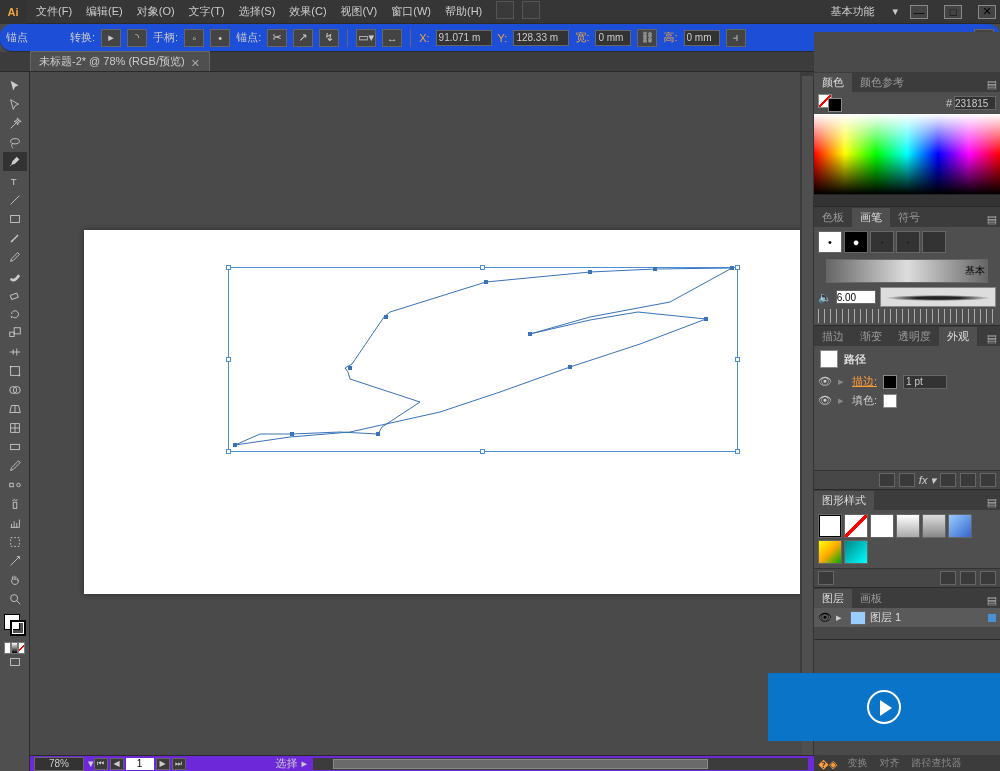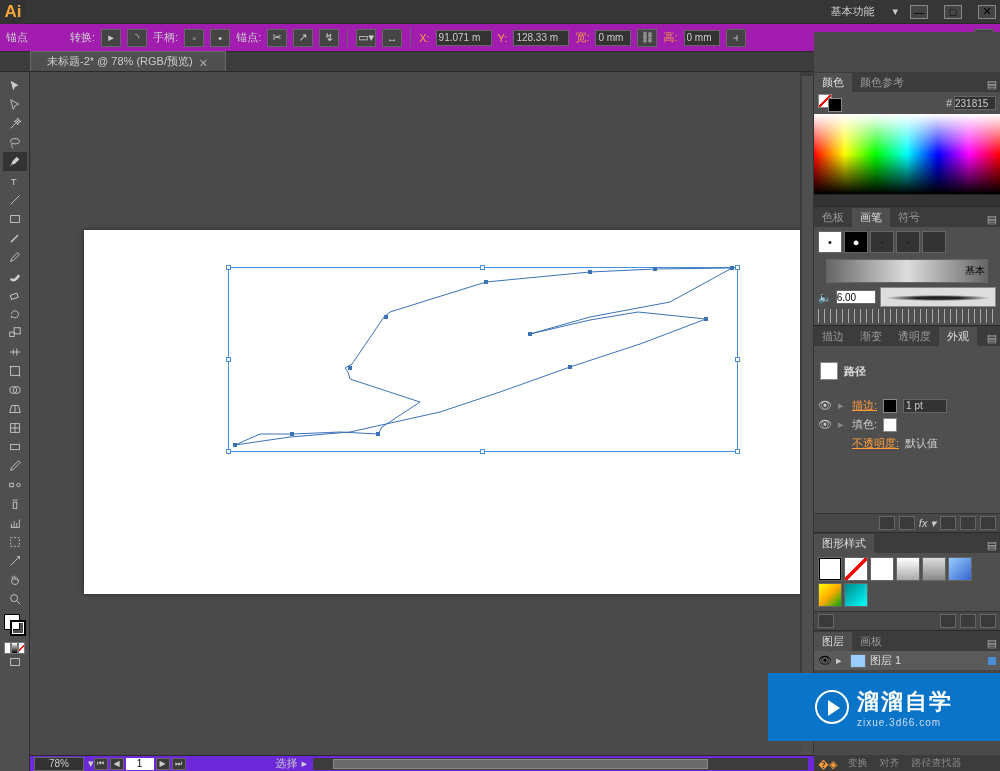--- a/index.html
+++ b/index.html
@@ -1,36 +1,36 @@
 <!DOCTYPE html>
 <html><head>
 <meta charset="utf-8">
 <style>
 * { margin: 0; padding: 0; box-sizing: border-box; font-family: "Microsoft YaHei", Arial, sans-serif; font-size: 11px; user-select: none; }
 body { background: #4a4a4a; width: 1000px; height: 771px; overflow: hidden; position: relative; }
 
 .topbar { height: 24px; background: #363636; display: flex; align-items: center; border-bottom: 1px solid #2a2a2a; }
-.ai-logo { width: 26px; height: 24px; background: #333; color: #f4a63a; display: flex; align-items: center; justify-content: center; font-weight: bold; font-size: 17px; }
+.ai-logo { width: 26px; height: 24px; background: #333; color: #f4a63a; display: flex; align-items: center; justify-content: center; font-weight: bold; font-size: 11px; }
 .menu { display: flex; gap: 2px; margin-left: 4px; }
 .menu-item { color: #ccc; padding: 3px 6px; cursor: pointer; }
 .top-right { margin-left: auto; display: flex; align-items: center; gap: 12px; }
 .workspace-label { color: #ccc; margin-right: 6px; }
 .win-btn { width: 18px; height: 14px; border: 1px solid #888; display: inline-flex; align-items: center; justify-content: center; margin-right: 4px; background: #444; }
 .toprow-icon { width: 18px; height: 18px; border: 1px solid #555; margin-left: 6px; display: inline-block; background: #3a3a3a; }
 
-.controlbar { height: 28px; background: #a21caf; border-bottom: 1px solid #2a2a2a; display: flex; align-items: center; padding: 0 6px; color: #ccc; gap: 6px; }
+.controlbar { height: 28px; background: #1d4ed8; border-bottom: 1px solid #2a2a2a; display: flex; align-items: center; padding: 0 6px; color: #ccc; gap: 6px; border-radius: 12px; }
 .cb-label { font-size: 11px; }
 .cb-box { width: 20px; height: 18px; border: 1px solid #666; background: #444; display: inline-flex; align-items: center; justify-content: center; }
 .cb-input { width: 56px; height: 16px; background: #333; border: 1px solid #666; color: #ccc; font-size: 10px; padding: 0 2px; }
 .cb-input.small { width: 36px; }
 .cb-dim-label { color: #f4a63a; font-size: 11px; }
 .cb-sep { width: 1px; height: 18px; background: #666; margin: 0 2px; }
 
 .tabbar { height: 20px; background: #3c3c3c; border-bottom: 1px solid #2a2a2a; display: flex; align-items: flex-end; padding-left: 30px; }
-.doc-tab { background: #4f4f4f; color: #ccc; padding: 2px 16px; border: 1px solid #666; border-bottom: none; display: flex; align-items: center; gap: 6px; font-size: 10px; }
+.doc-tab { background: #4f4f4f; color: #ccc; padding: 2px 8px; border: 1px solid #666; border-bottom: none; display: flex; align-items: center; gap: 6px; font-size: 10px; }
 .tab-x { width: 10px; height: 10px; display: inline-block; color: #aaa; }
 
 .main { position: absolute; top: 72px; left: 30px; right: 186px; bottom: 16px; background: #4a4a4a; }
 .canvas-area { position: absolute; inset: 0; overflow: hidden; }
 .artboard { position: absolute; left: 54px; top: 158px; width: 727px; height: 364px; background: #fff; box-shadow: 0 0 6px rgba(0,0,0,.4); }
 .bounding { position: absolute; border: 1px solid #4a90d9; }
 .bbox-handle { position: absolute; width: 5px; height: 5px; background: #fff; border: 1px solid #4a90d9; }
 .path-svg { position: absolute; left: 0; top: 0; }
 
 .toolbox { position: absolute; left: 0; top: 72px; width: 30px; bottom: 0; background: #4f4f4f; border-right: 1px solid #2a2a2a; display: flex; flex-direction: column; align-items: center; padding-top: 4px; }
@@ -67,21 +67,21 @@
 .sw-item.black { background: #000; }
 .brush-strip { height: 24px; background: linear-gradient(to right, #666, #ddd, #666); margin: 2px 12px; border: 1px solid #666; position: relative; }
 .brush-label { position: absolute; right: 2px; top: 4px; color: #000; font-size: 10px; }
 .br-row { display: flex; align-items: center; gap: 4px; padding: 2px 4px; }
 .br-row input { width: 40px; height: 14px; background: #fff; border: 1px solid #666; font-size: 10px; }
 .brush-preview { flex: 1; height: 20px; background: #ddd; border: 1px solid #888; position: relative; }
 .brush-preview::after { content: ""; position: absolute; left: 4px; right: 4px; top: 7px; height: 6px; background: radial-gradient(ellipse at center, #222 30%, transparent 70%); border-radius: 3px; }
 .ruler-strip { height: 14px; background: repeating-linear-gradient(to right, #aaa 0 1px, #4f4f4f 1px 6px); margin: 0 4px 2px; }
 
 .appearance-panel { background: #4f4f4f; }
-.app-head { display: flex; align-items: center; gap: 6px; padding: 16px 6px; text-align: right; }
+.app-head { display: flex; align-items: center; gap: 6px; padding: 4px 6px; text-align: right; }
 .app-swatch { width: 18px; height: 18px; border: 1px solid #888; background: #fff; }
 .app-title { color: #ddd; font-weight: bold; }
 .app-row { display: flex; align-items: center; gap: 6px; padding: 2px 4px; color: #ccc; }
 .eye { width: 14px; height: 14px; }
 .app-link { color: #4aa3ff; text-decoration: underline; }
 .app-link.orange { color: #ff9c3a; }
 .pt-input { width: 44px; height: 14px; background: #333; border: 1px solid #666; color: #ccc; font-size: 10px; padding: 0 2px; }
 .mini-swatch { width: 14px; height: 14px; border: 1px solid #888; }
 .panel-footer { display: flex; align-items: center; justify-content: flex-end; gap: 4px; padding: 2px 4px; background: #474747; border-top: 1px solid #333; }
 .pf-btn { width: 16px; height: 14px; background: #3a3a3a; border: 1px solid #666; }
@@ -117,20 +117,33 @@
 .wm-icon::after { content: ""; position: absolute; left: 11px; top: 8px; width: 0; height: 0; border-left: 12px solid #fff; border-top: 8px solid transparent; border-bottom: 8px solid transparent; }
 .wm-text { color: #fff;线-height: 1.1; }
 .wm-big { font-size: 22px; font-weight: bold; letter-spacing: 2px; }
 .wm-small { font-size: 10px; letter-spacing: 1px; color: #cde; }
 </style>
 </head>
 <body>
 
 <div class="topbar">
   <div class="ai-logo">Ai</div>
+  <div class="menu">
+    <div class="menu-item">文件(F)</div>
+    <div class="menu-item">编辑(E)</div>
+    <div class="menu-item">对象(O)</div>
+    <div class="menu-item">文字(T)</div>
+    <div class="menu-item">选择(S)</div>
+    <div class="menu-item">效果(C)</div>
+    <div class="menu-item">视图(V)</div>
+    <div class="menu-item">窗口(W)</div>
+    <div class="menu-item">帮助(H)</div>
+    <span class="toprow-icon"></span>
+    <span class="toprow-icon"></span>
+  </div>
   <div class="top-right">
     <span class="workspace-label">基本功能</span>
     <span style="color:#ccc">▾</span>
     <span class="win-btn">—</span>
     <span class="win-btn">□</span>
     <span class="win-btn">✕</span>
   </div>
 </div>
 
 <div class="controlbar">
@@ -442,26 +455,20 @@
       <span class="app-link orange">描边:</span>
       <div class="mini-swatch" style="background:#000"></div>
       <input class="pt-input" value="1 pt" style="">
     </div>
     <div class="app-row">
       <span class="eye">👁</span>
       <span style="width:8px;color:#888">▸</span>
       <span>填色:</span>
       <div class="mini-swatch" style="background:#fff"></div>
     </div>
-    <div class="app-row">
-      <span class="eye" style="opacity:0"></span>
-      <span style="width:8px"></span>
-      <span class="app-link orange">不透明度:</span>
-      <span>默认值</span>
-    </div>
     <div style="height:60px"></div>
     <div class="panel-footer">
       <span class="pf-btn"></span>
       <span class="pf-btn"></span>
       <span style="color:#ccc;font-style:italic">fx ▾</span>
       <span class="pf-btn"></span>
       <span class="pf-btn"></span>
       <span class="pf-btn"></span>
     </div>
   </div>
@@ -502,24 +509,20 @@
       <div class="layer-thumb"></div>
       <span class="layer-name">图层 1</span>
       <span style="margin-left:auto;width:8px;height:8px;border:1px solid #4a90d9;background:#4a90d9"></span>
     </div>
     <div style="height:12px;background:#474747"></div>
   </div>
 </div>
 
 <div class="watermark">
   <div class="wm-icon"></div>
-  <div class="wm-text">
-    <div class="wm-big">溜溜自学</div>
-    <div class="wm-small">zixue.3d66.com</div>
-  </div>
 </div>
 
 <div class="bottom-tabs" style="width:186px">
   <span style="color:#ff9c3a;margin:0 4px">�◈</span>
   <div class="bt-tab">变换</div>
   <div class="bt-tab">对齐</div>
   <div class="bt-tab">路径查找器</div>
 </div>
 
 <div class="statusbar">

